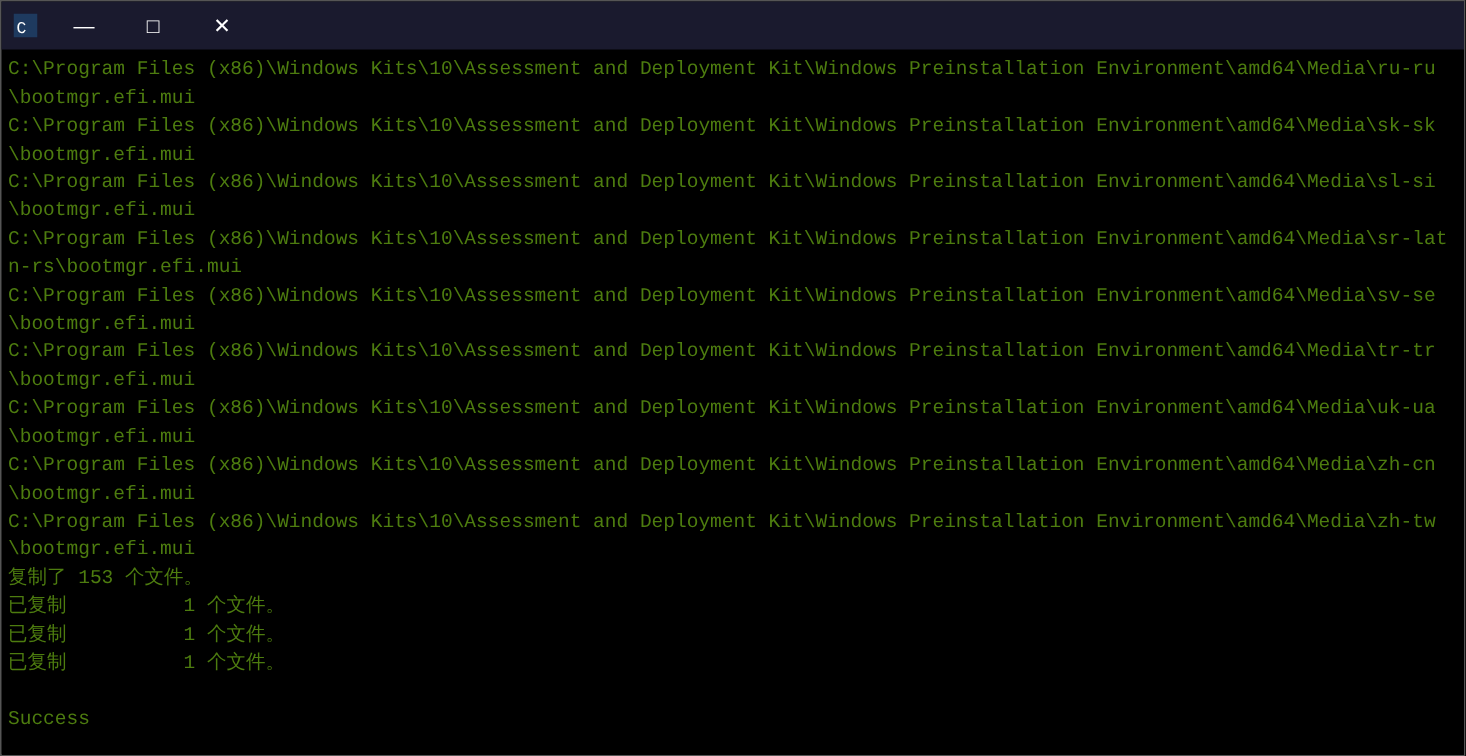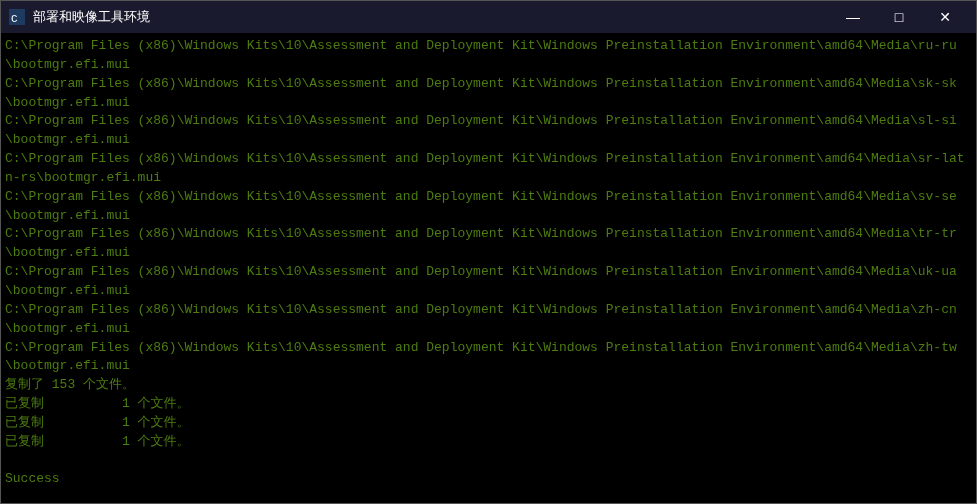--- a/index.html
+++ b/index.html
@@ -78,21 +78,20 @@
 </head>
 <body>
 
 <div class="window">
   <div class="title-bar">
 
     <svg class="title-bar-icon" viewBox="0 0 16 16" fill="none" xmlns="http://www.w3.org/2000/svg">
       <rect width="16" height="16" fill="#1e3a5f"></rect>
       <text x="2" y="13" font-size="11" fill="white" font-family="Courier New">C</text>
     </svg>
-    <span class="title-bar-text">部署和映像工具环境</span>
     <div class="title-bar-controls">
       <button class="title-btn minimize">—</button>
       <button class="title-btn maximize">□</button>
       <button class="title-btn close">✕</button>
     </div>
   </div>
   <div class="terminal-body" id="terminal-output">C:\Program Files (x86)\Windows Kits\10\Assessment and Deployment Kit\Windows Preinstallation Environment\amd64\Media\ru-ru\bootmgr.efi.mui
 C:\Program Files (x86)\Windows Kits\10\Assessment and Deployment Kit\Windows Preinstallation Environment\amd64\Media\sk-sk\bootmgr.efi.mui
 C:\Program Files (x86)\Windows Kits\10\Assessment and Deployment Kit\Windows Preinstallation Environment\amd64\Media\sl-si\bootmgr.efi.mui
 C:\Program Files (x86)\Windows Kits\10\Assessment and Deployment Kit\Windows Preinstallation Environment\amd64\Media\sr-latn-rs\bootmgr.efi.mui

